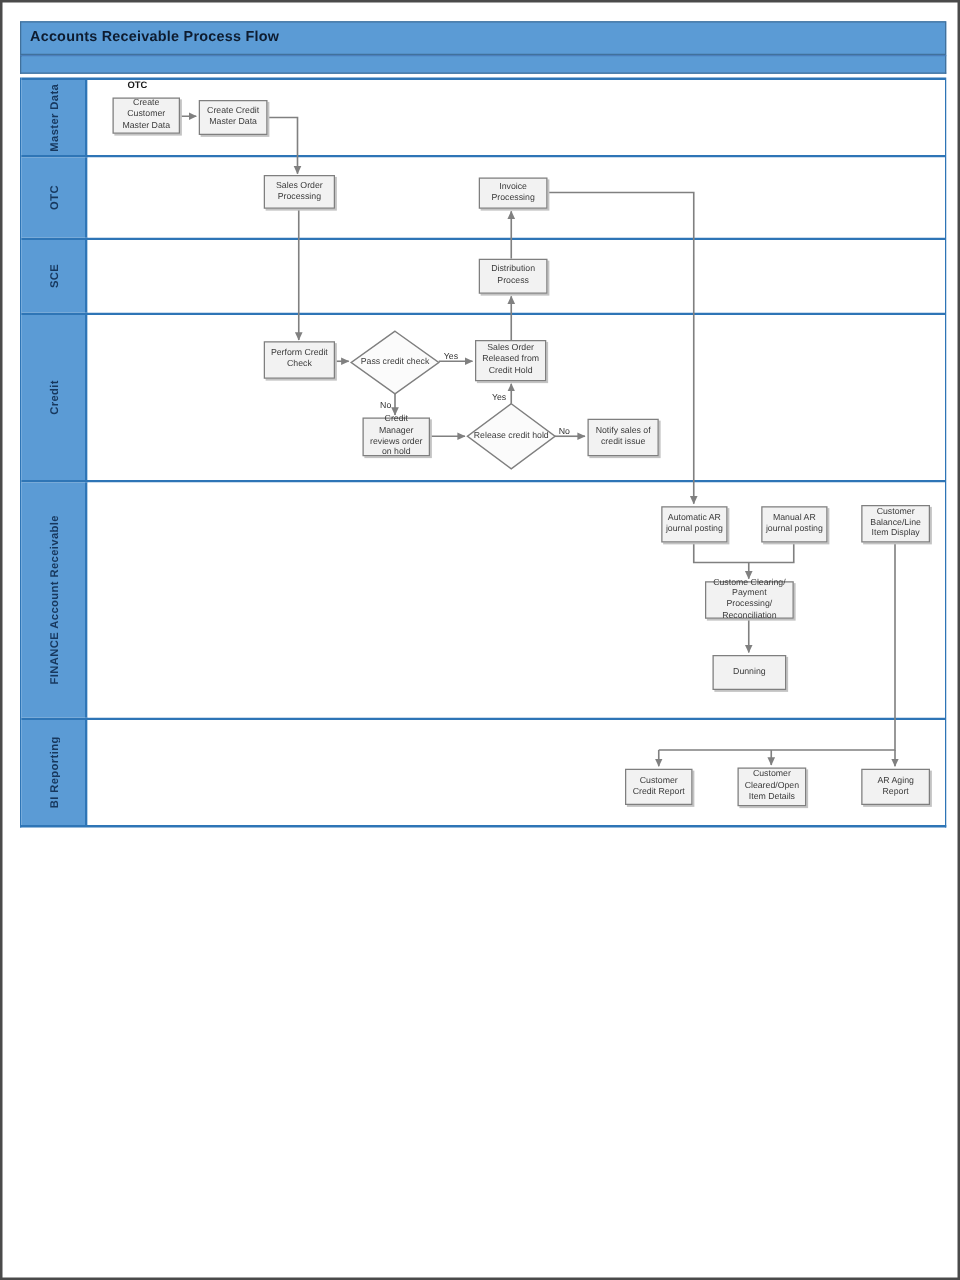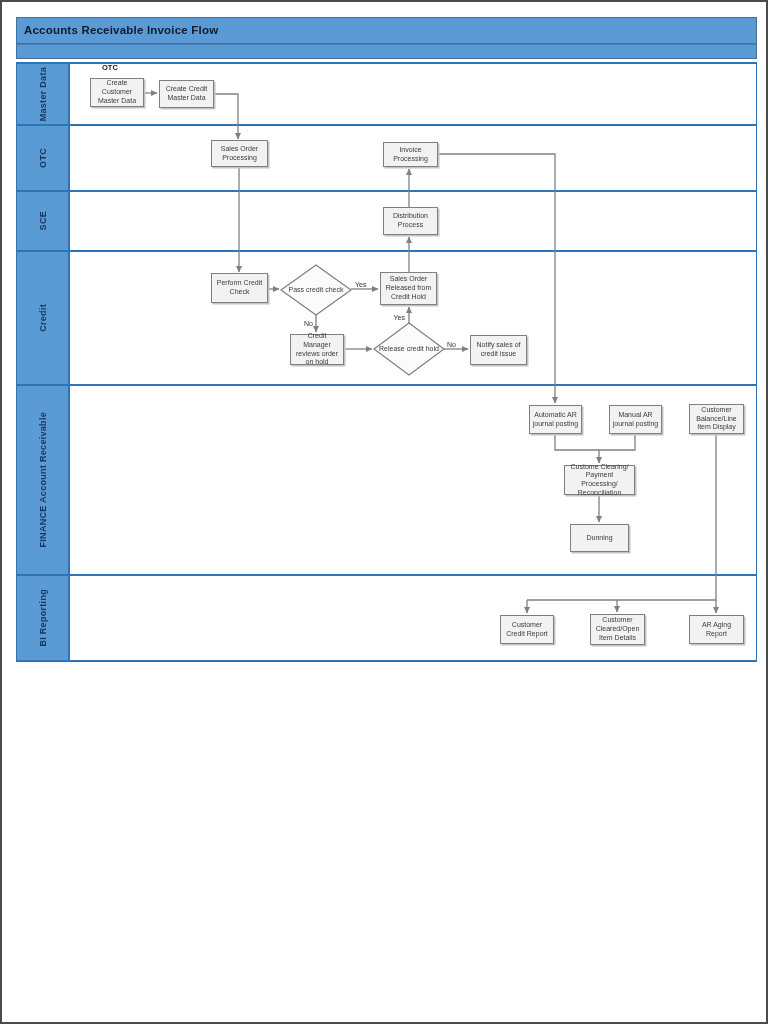--- a/index.html
+++ b/index.html
@@ -57,21 +57,21 @@
     font-size:7.5px; font-weight:bold; color:#1a1a1a;
   }
   .edge-text { font-size:7px; fill:#333333; font-family:"Liberation Sans", sans-serif; }
 </style>
 </head>
 <body>
 
 <div class="page-frame">
   <div class="diagram">
 
-    <div class="titlebar">Accounts Receivable Invoice Flow</div>
+    <div class="titlebar">Accounts Receivable Process Flow</div>
     <div class="subband"></div>
 
     <div class="lanes">
       <div class="lane" style="height:62px">
         <div class="lane-label">
             <span>Master Data</span>
           </div>
         <div class="lane-body"></div>
       </div>
       <div class="lane" style="height:66px">

